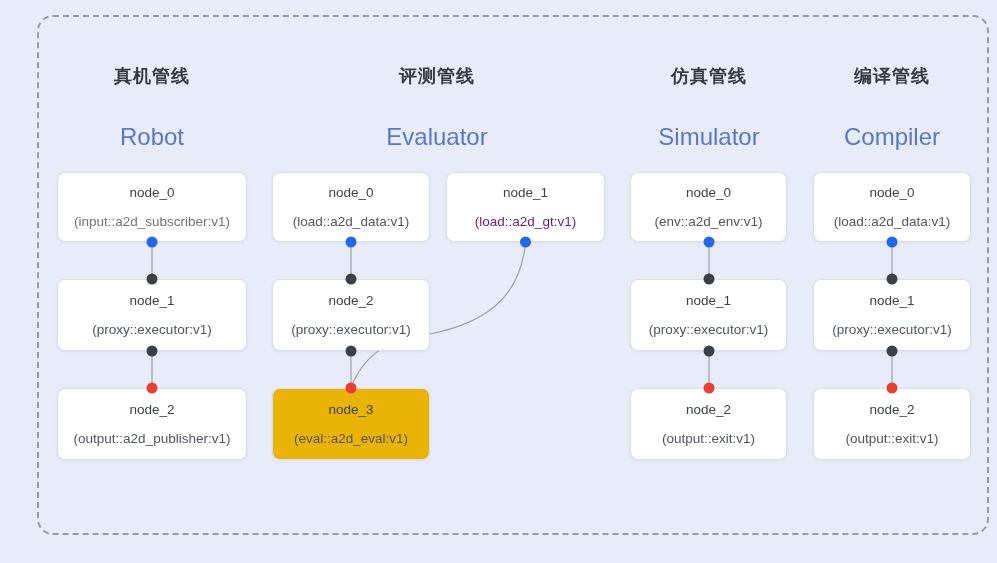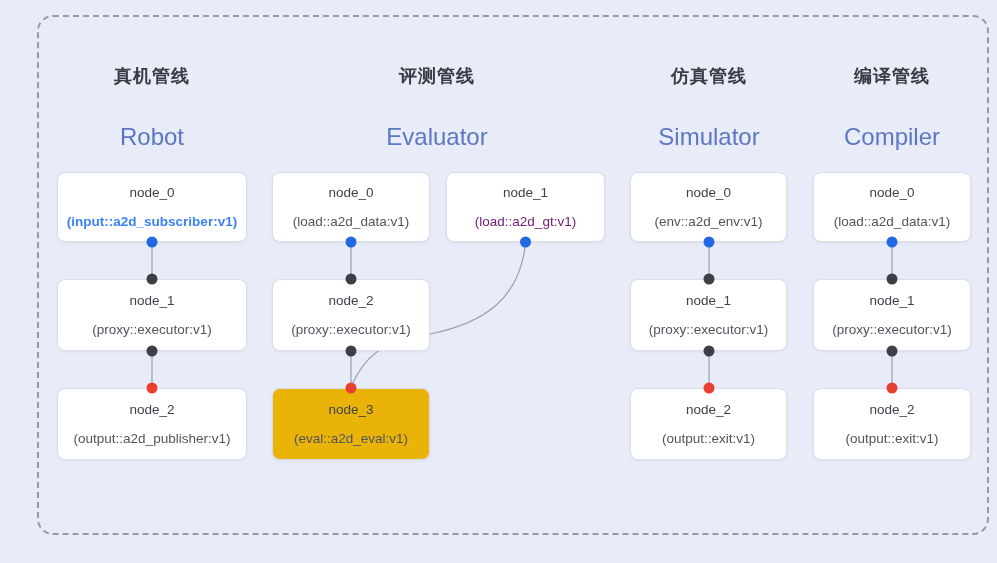--- a/index.html
+++ b/index.html
@@ -82,21 +82,21 @@
       <line x1="692" y1="351" x2="692" y2="388" stroke="#9aa0ad" stroke-width="1.2"></line>
       <line x1="875" y1="242" x2="875" y2="279" stroke="#9aa0ad" stroke-width="1.2"></line>
       <line x1="875" y1="351" x2="875" y2="388" stroke="#9aa0ad" stroke-width="1.2"></line>
       <path d="M 508.5 243 C 503 298 468 323 413 334 C 380 340 352 345 334 387" fill="none" stroke="#9aa0ad" stroke-width="1.2"></path>
     </svg>
     <div class="cards" id="cards">
       <div class="title-cn" style="left: 135px; color: rgb(54, 59, 68);">真机管线</div>
       <div class="title-en" style="left: 135px; color: rgb(92, 119, 193);">Robot</div>
       <div class="node-card" style="left: 40px; top: 172px; width: 190px; height: 70px; background: rgb(255, 255, 255); border-color: rgb(218, 222, 232);">
         <div class="node-name" style="color: rgb(61, 66, 74);">node_0</div>
-        <div class="node-type" style="color: #3b82f6; font-weight: bold;">(input::a2d_subscriber:v1)</div>
+        <div class="node-type" style="color: #737373;">(input::a2d_subscriber:v1)</div>
       </div>
       <div class="node-card" style="left: 40px; top: 279px; width: 190px; height: 72px; background: rgb(255, 255, 255); border-color: rgb(218, 222, 232);">
         <div class="node-name" style="color: rgb(61, 66, 74);">node_1</div>
         <div class="node-type" style="color: rgb(80, 85, 93);">(proxy::executor:v1)</div>
       </div>
       <div class="node-card" style="left: 40px; top: 388px; width: 190px; height: 72px; background: rgb(255, 255, 255); border-color: rgb(218, 222, 232);">
         <div class="node-name" style="color: rgb(61, 66, 74);">node_2</div>
         <div class="node-type" style="color: rgb(80, 85, 93);">(output::a2d_publisher:v1)</div>
       </div>
       <div class="title-cn" style="left: 420px; color: rgb(54, 59, 68);">评测管线</div>

